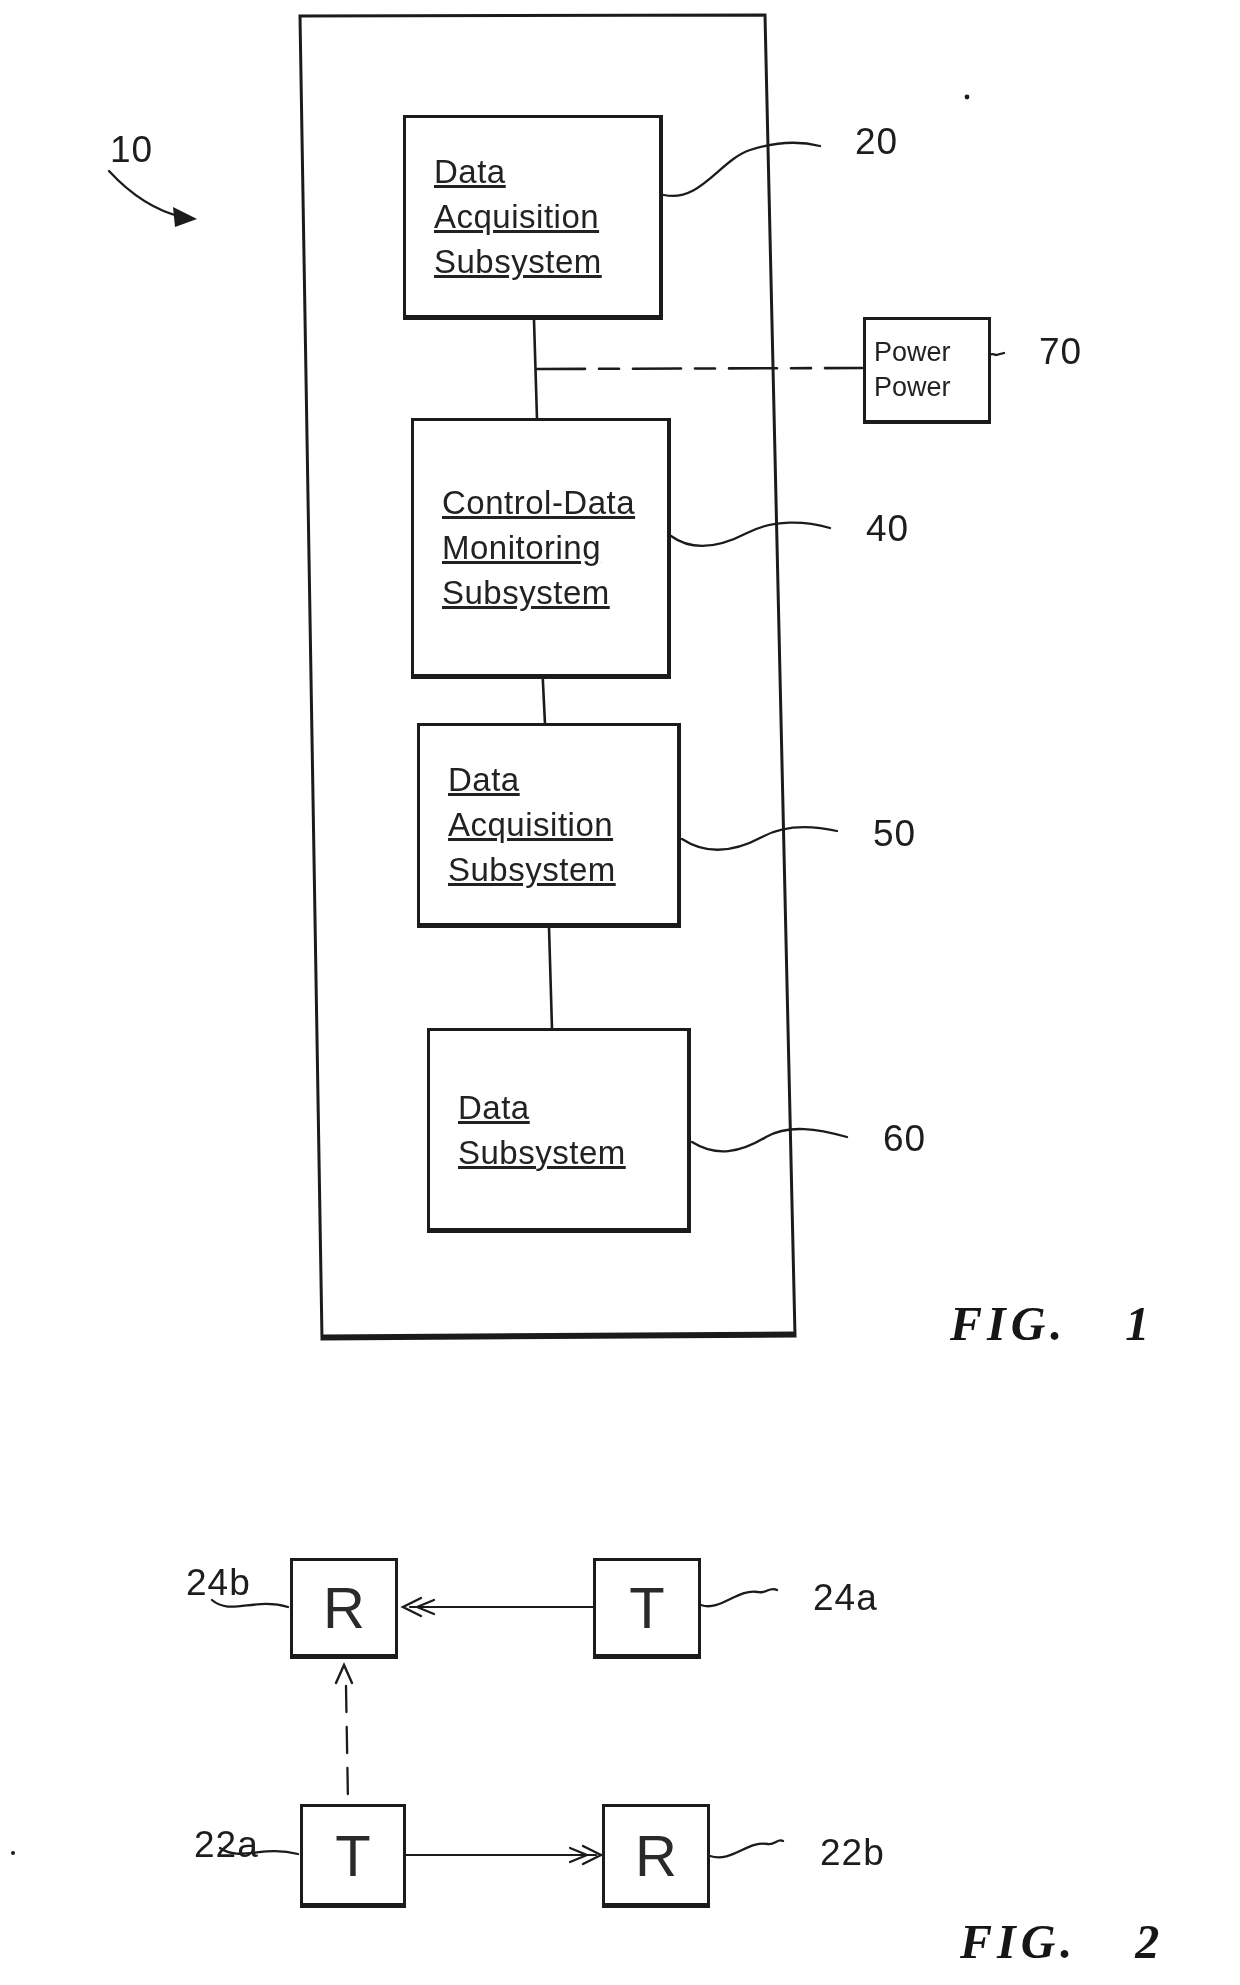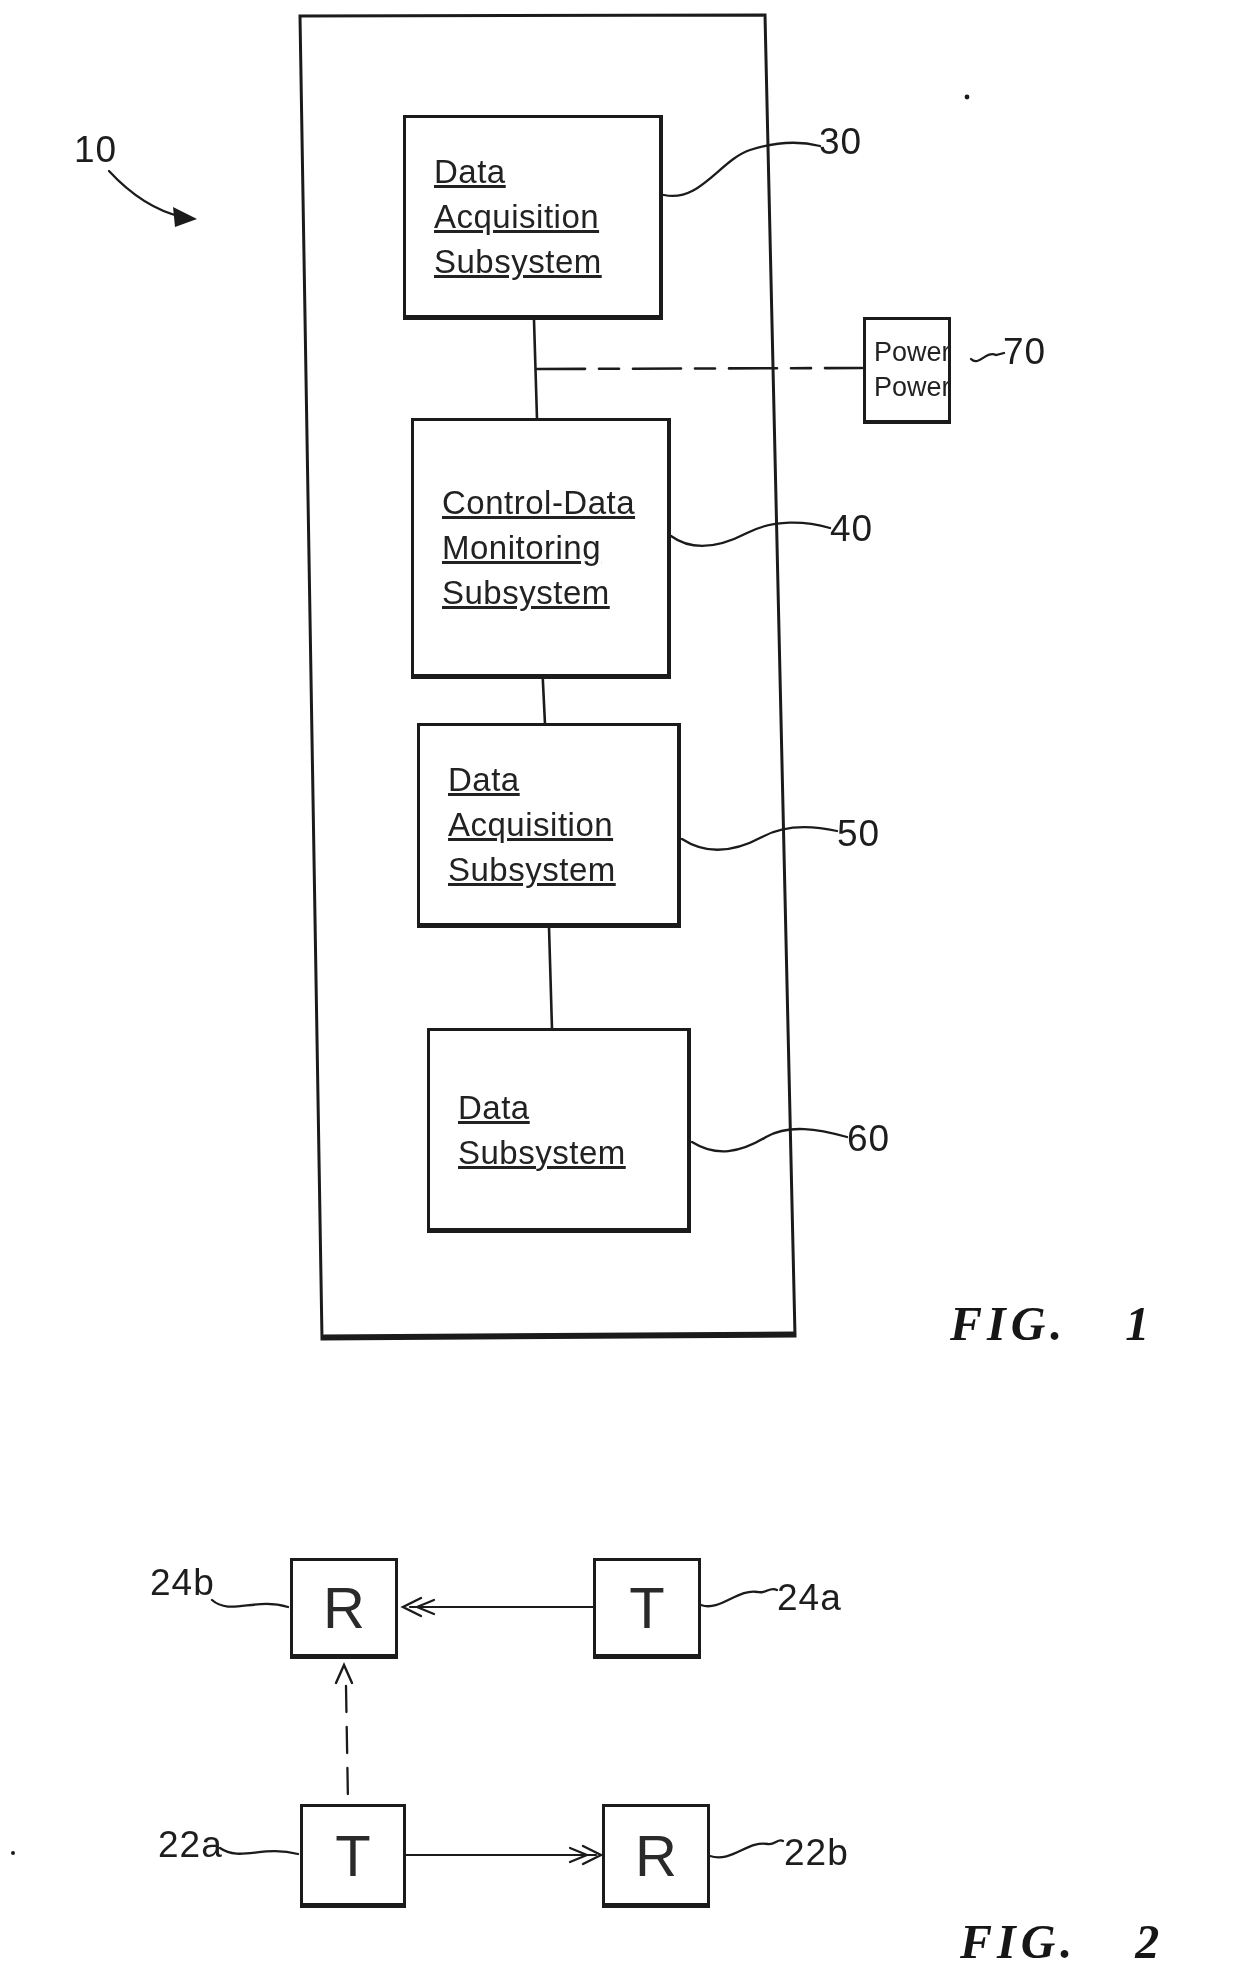--- a/index.html
+++ b/index.html
@@ -48,20 +48,21 @@
     display:flex;align-items:center;justify-content:center;
     font-size:58px;
     color:#2a2a2a;
   }
   .ref{
     position:absolute;
     font-size:37px;
     color:#1d1d1d;
     letter-spacing:1px;
     white-space:nowrap;
+    margin-left:36px;
   }
   .figcap{
     position:absolute;
     font-family:"Liberation Serif",serif;
     font-style:italic;
     font-weight:bold;
     font-size:48px;
     color:#161616;
     letter-spacing:5px;
     white-space:nowrap;
@@ -115,23 +116,23 @@
     </g>
   </svg>
 
   <span class="ref" style="left:74px;top:129px">10</span>
 
   <div class="sysbox" style="left:403px;top:115px;width:260px;height:205px">
     <div>Data</div>
     <div>Acquisition</div>
     <div>Subsystem</div>
   </div>
-  <span class="ref" style="left:819px;top:121px">30</span>
+  <span class="ref" style="left:819px;top:121px">20</span>
 
-  <div class="powerbox" style="left:863px;top:317px;width:88px;height:107px">
+  <div class="powerbox" style="left:863px;top:317px;width:128px;height:107px">
     <div>Power</div>
     <div>Power</div>
   </div>
   <span class="ref" style="left:1003px;top:331px">70</span>
 
   <div class="sysbox" style="left:411px;top:418px;width:260px;height:261px">
     <div>Control-Data</div>
     <div>Monitoring</div>
     <div>Subsystem</div>
   </div>

